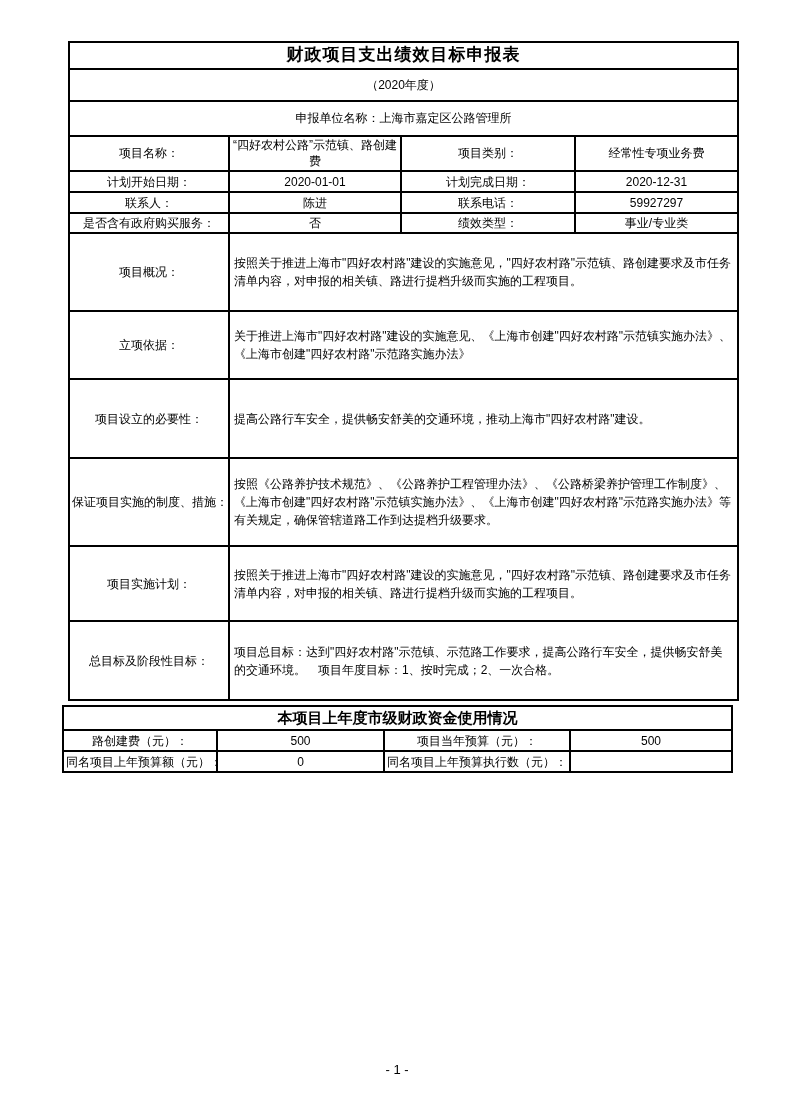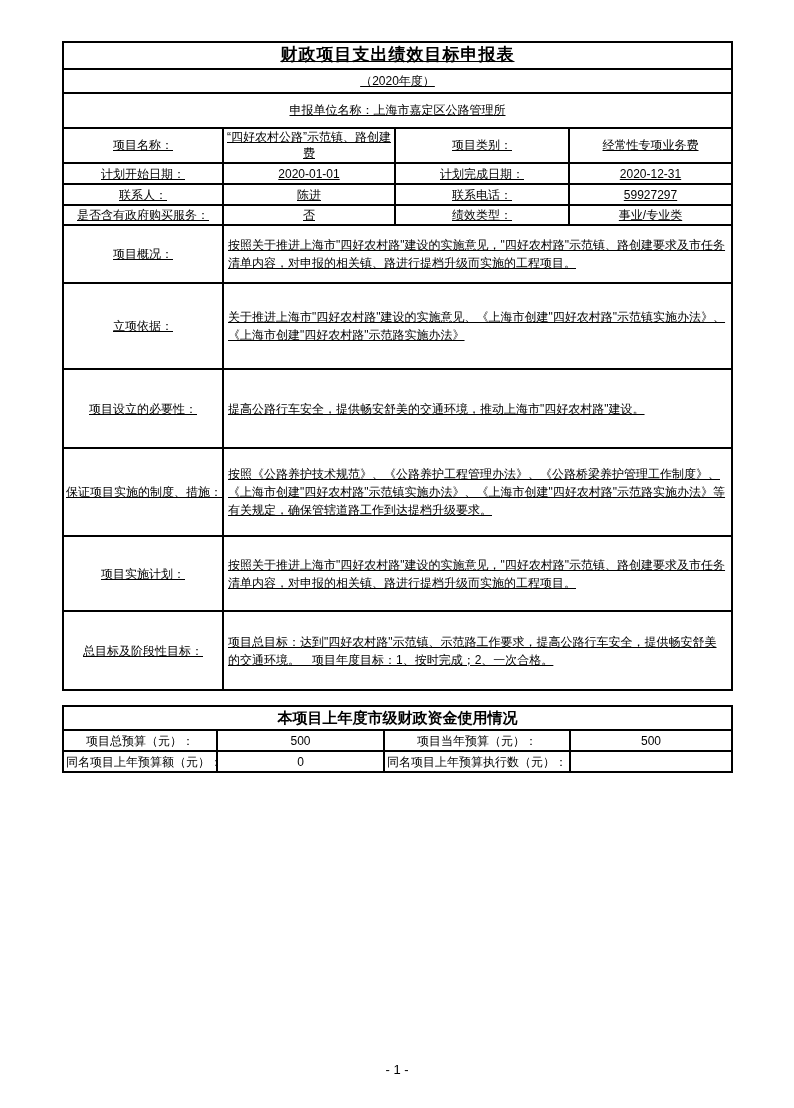--- a/index.html
+++ b/index.html
@@ -10,21 +10,21 @@
     background: #ffffff;
     font-family: "Liberation Sans", sans-serif;
     color: #000000;
     overflow: hidden;
   }
   table.form {
     position: absolute;
     border-collapse: collapse;
     table-layout: fixed;
   }
-  table.t1 { left: 62px; top: 41px; width: 669px; text-decoration: underline; }
+  table.t1 { left: 68px; top: 41px; width: 669px; }
   table.t2 { left: 62px; top: 705px; width: 669px; }
   td {
     border: 2px solid #000000;
     font-size: 12px;
     text-align: center;
     vertical-align: middle;
     padding: 1px 2px;
     overflow: hidden;
     line-height: 1.35;
   }
@@ -40,28 +40,28 @@
   .lbl, .val { white-space: nowrap; }
   .wrap { white-space: normal; line-height: 1.3; }
   .para {
     text-align: left;
     white-space: normal;
     padding: 2px 4px;
     line-height: 1.5;
   }
   
   .r-title { height: 23px; }
-  .r-year  { height: 24px; }
+  .r-year  { height: 32px; }
   .r-unit  { height: 35px; }
   .r-name  { height: 32px; }
   .r-date  { height: 21px; padding-left: 11px; }
   .r-contact { height: 21px; padding-left: 21px; }
   .r-gov   { height: 20px; }
-  .r-d0 { height: 58px; }
-  .r-d1 { height: 86px; }
+  .r-d0 { height: 78px; }
+  .r-d1 { height: 68px; }
   .r-d2 { height: 79px; }
   .r-d3 { height: 88px; }
   .r-d4 { height: 75px; }
   .r-d5 { height: 79px; }
   .t2 .r-t2title { height: 22px; }
   .t2 .r-t2row   { height: 21px; }
   .footer {
     position: absolute;
     left: 0;
     width: 794px;
@@ -151,21 +151,21 @@
       <col style="width:154px">
         <col style="width:167px">
         <col style="width:186px">
         <col style="width:162px">
     </colgroup>
     <tbody>
       <tr class="r-t2title">
         <td colspan="4" class="title-cell">本项目上年度市级财政资金使用情况</td>
       </tr>
       <tr class="r-t2row">
-        <td class="lbl">项目总预算（元）：</td>
+        <td class="lbl">路创建费（元）：</td>
         <td class="val">500</td>
         <td class="lbl">项目当年预算（元）：</td>
         <td class="val">500</td>
       </tr>
       <tr class="r-t2row">
         <td class="lbl">同名项目上年预算额（元）：</td>
         <td class="val">0</td>
         <td class="lbl">同名项目上年预算执行数（元）：</td>
         <td class="val"></td>
       </tr>

